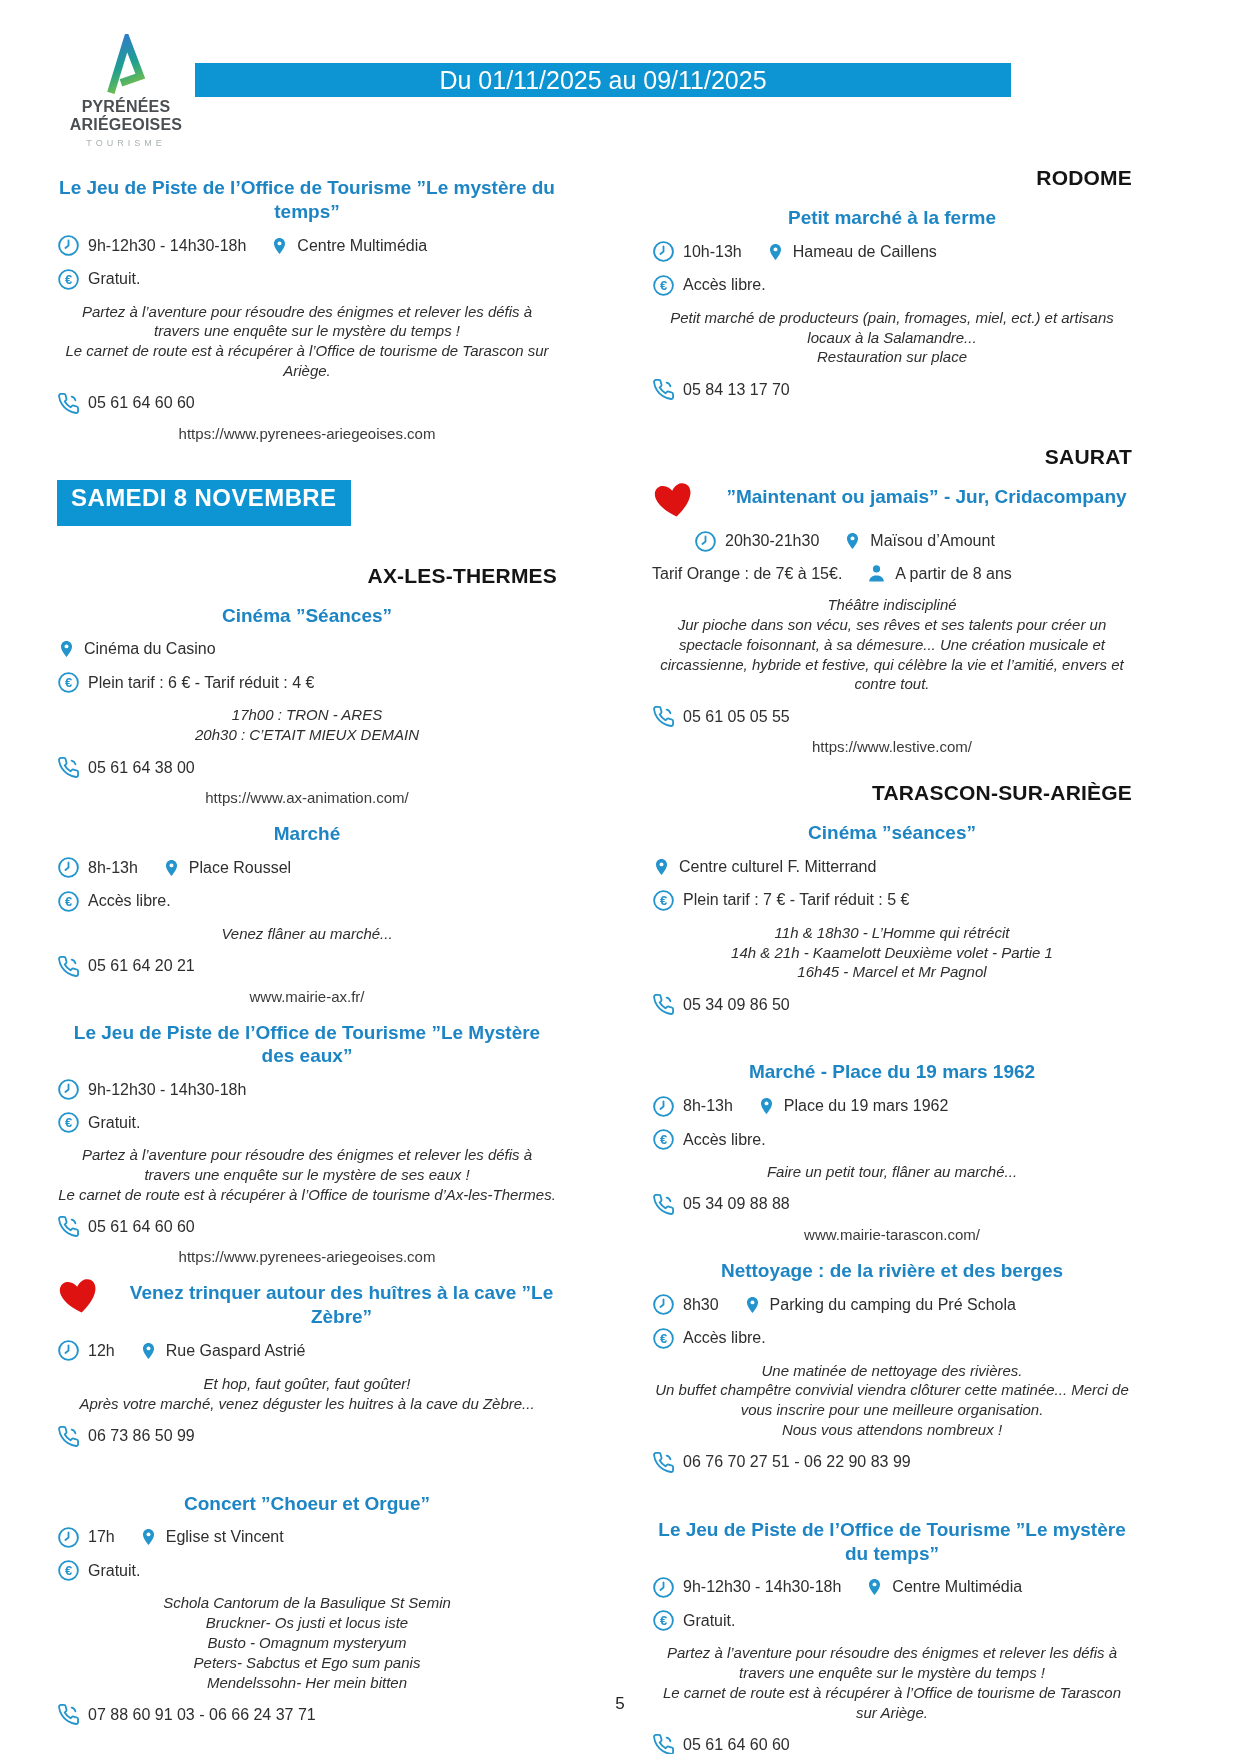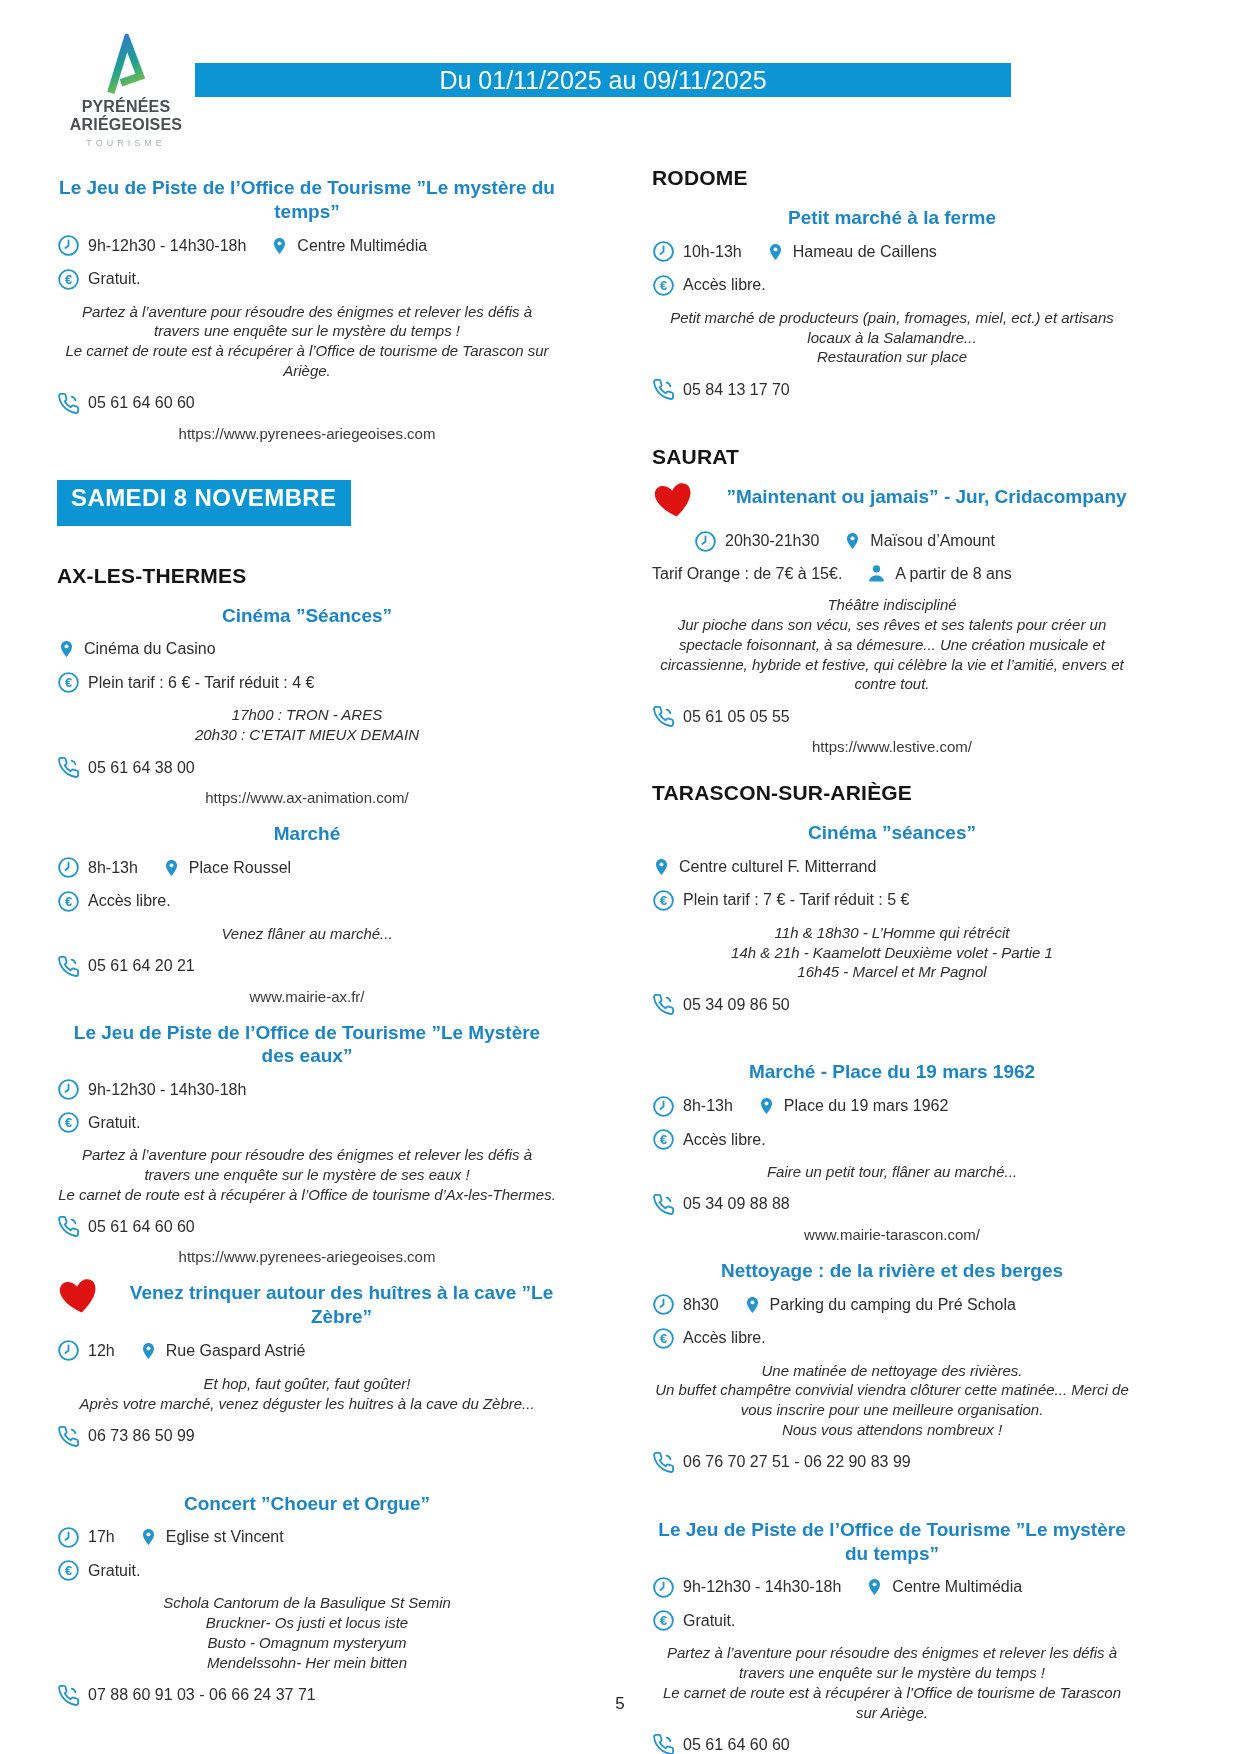--- a/index.html
+++ b/index.html
@@ -11,21 +11,21 @@
   .logo-line{font-size:16px;font-weight:bold;color:#4b4f52;line-height:1.12;letter-spacing:.2px;}
   .logo-sub{font-size:9px;color:#a9b0b0;letter-spacing:4px;margin-top:4px;}
   .date-banner{position:absolute;left:195px;top:63px;width:816px;height:34px;background:#0d94d2;
         color:#fff;display:flex;align-items:center;justify-content:center;font-size:25px;}
   
   .content{position:absolute;top:166px;left:57px;display:flex;gap:95px;}
   .col{display:block;}
   .col-left{width:500px;}
   .col-right{width:480px;}
   .col > :first-child{margin-top:0;}
-  .city{font-size:21px;font-weight:bold;color:#141414;margin:26px 0 4px;letter-spacing:.2px;}
+  .city{font-size:21px;font-weight:bold;color:#141414;margin:26px 0 4px;letter-spacing:.2px;text-align:right;}
   .day-banner{display:inline-block;background:#0d94d2;color:#fff;font-size:24px;font-weight:bold;
         padding:4px 14px 14px;margin:22px 0 12px;letter-spacing:.4px;}
   .event{margin:16px 0 16px;text-align:center;}
   .gap-lg{margin-top:44px;}
   .event-title{color:#1d85c4;font-size:19px;font-weight:bold;line-height:1.25;margin:10px 0 4px;}
   .title-row{display:flex;align-items:flex-start;gap:25px;margin:10px 0 4px;}
   .title-row .event-title{margin:0;flex:1;}
   .heart{width:44px;height:38px;flex:0 0 auto;margin-top:-4px;}
   .heart svg{width:100%;height:100%;display:block;}
   .line{display:flex;align-items:center;flex-wrap:wrap;gap:6px 24px;margin:10px 0;
@@ -319,20 +319,21 @@
                   <text x="12.2" y="16.6" text-anchor="middle" font-size="13.5" font-weight="bold" fill="currentColor" font-family="Liberation Sans, sans-serif">€</text>
                 </svg>
               </span>
               <span class="seg-text" data-name="price-text">Gratuit.</span>
             </span>
           </div>
           <div class="desc" data-name="event-description">
             <div class="desc-line" data-name="description-line">Schola Cantorum de la Basulique St Semin</div>
             <div class="desc-line" data-name="description-line">Bruckner- Os justi et locus iste</div>
             <div class="desc-line" data-name="description-line">Busto - Omagnum mysteryum</div>
+            <div class="desc-line" data-name="description-line">Peters- Sabctus et Ego sum panis</div>
             <div class="desc-line" data-name="description-line">Mendelssohn- Her mein bitten</div>
           </div>
           <div class="line" data-name="event-phone-line">
             <span class="seg" data-name="info-segment">
               <span class="icon" data-name="phone-icon">
                 <svg viewBox="0 0 24 24" fill="none" stroke="currentColor" stroke-width="1.9" stroke-linecap="round" stroke-linejoin="round">
                   <path d="M22 16.92v3a2 2 0 0 1-2.18 2 19.79 19.79 0 0 1-8.63-3.07 19.5 19.5 0 0 1-6-6A19.79 19.79 0 0 1 2.12 4.18 2 2 0 0 1 4.11 2h3a2 2 0 0 1 2 1.72c.12.96.37 1.9.72 2.82a2 2 0 0 1-.45 2.11L8.09 9.91a16 16 0 0 0 6 6l1.27-1.27a2 2 0 0 1 2.11-.45c.92.35 1.86.6 2.82.72A2 2 0 0 1 22 16.92z"></path>
                   <path d="M15.3 4.8a5.5 5.5 0 0 1 3.9 3.9"></path>
                 </svg>
               </span>

